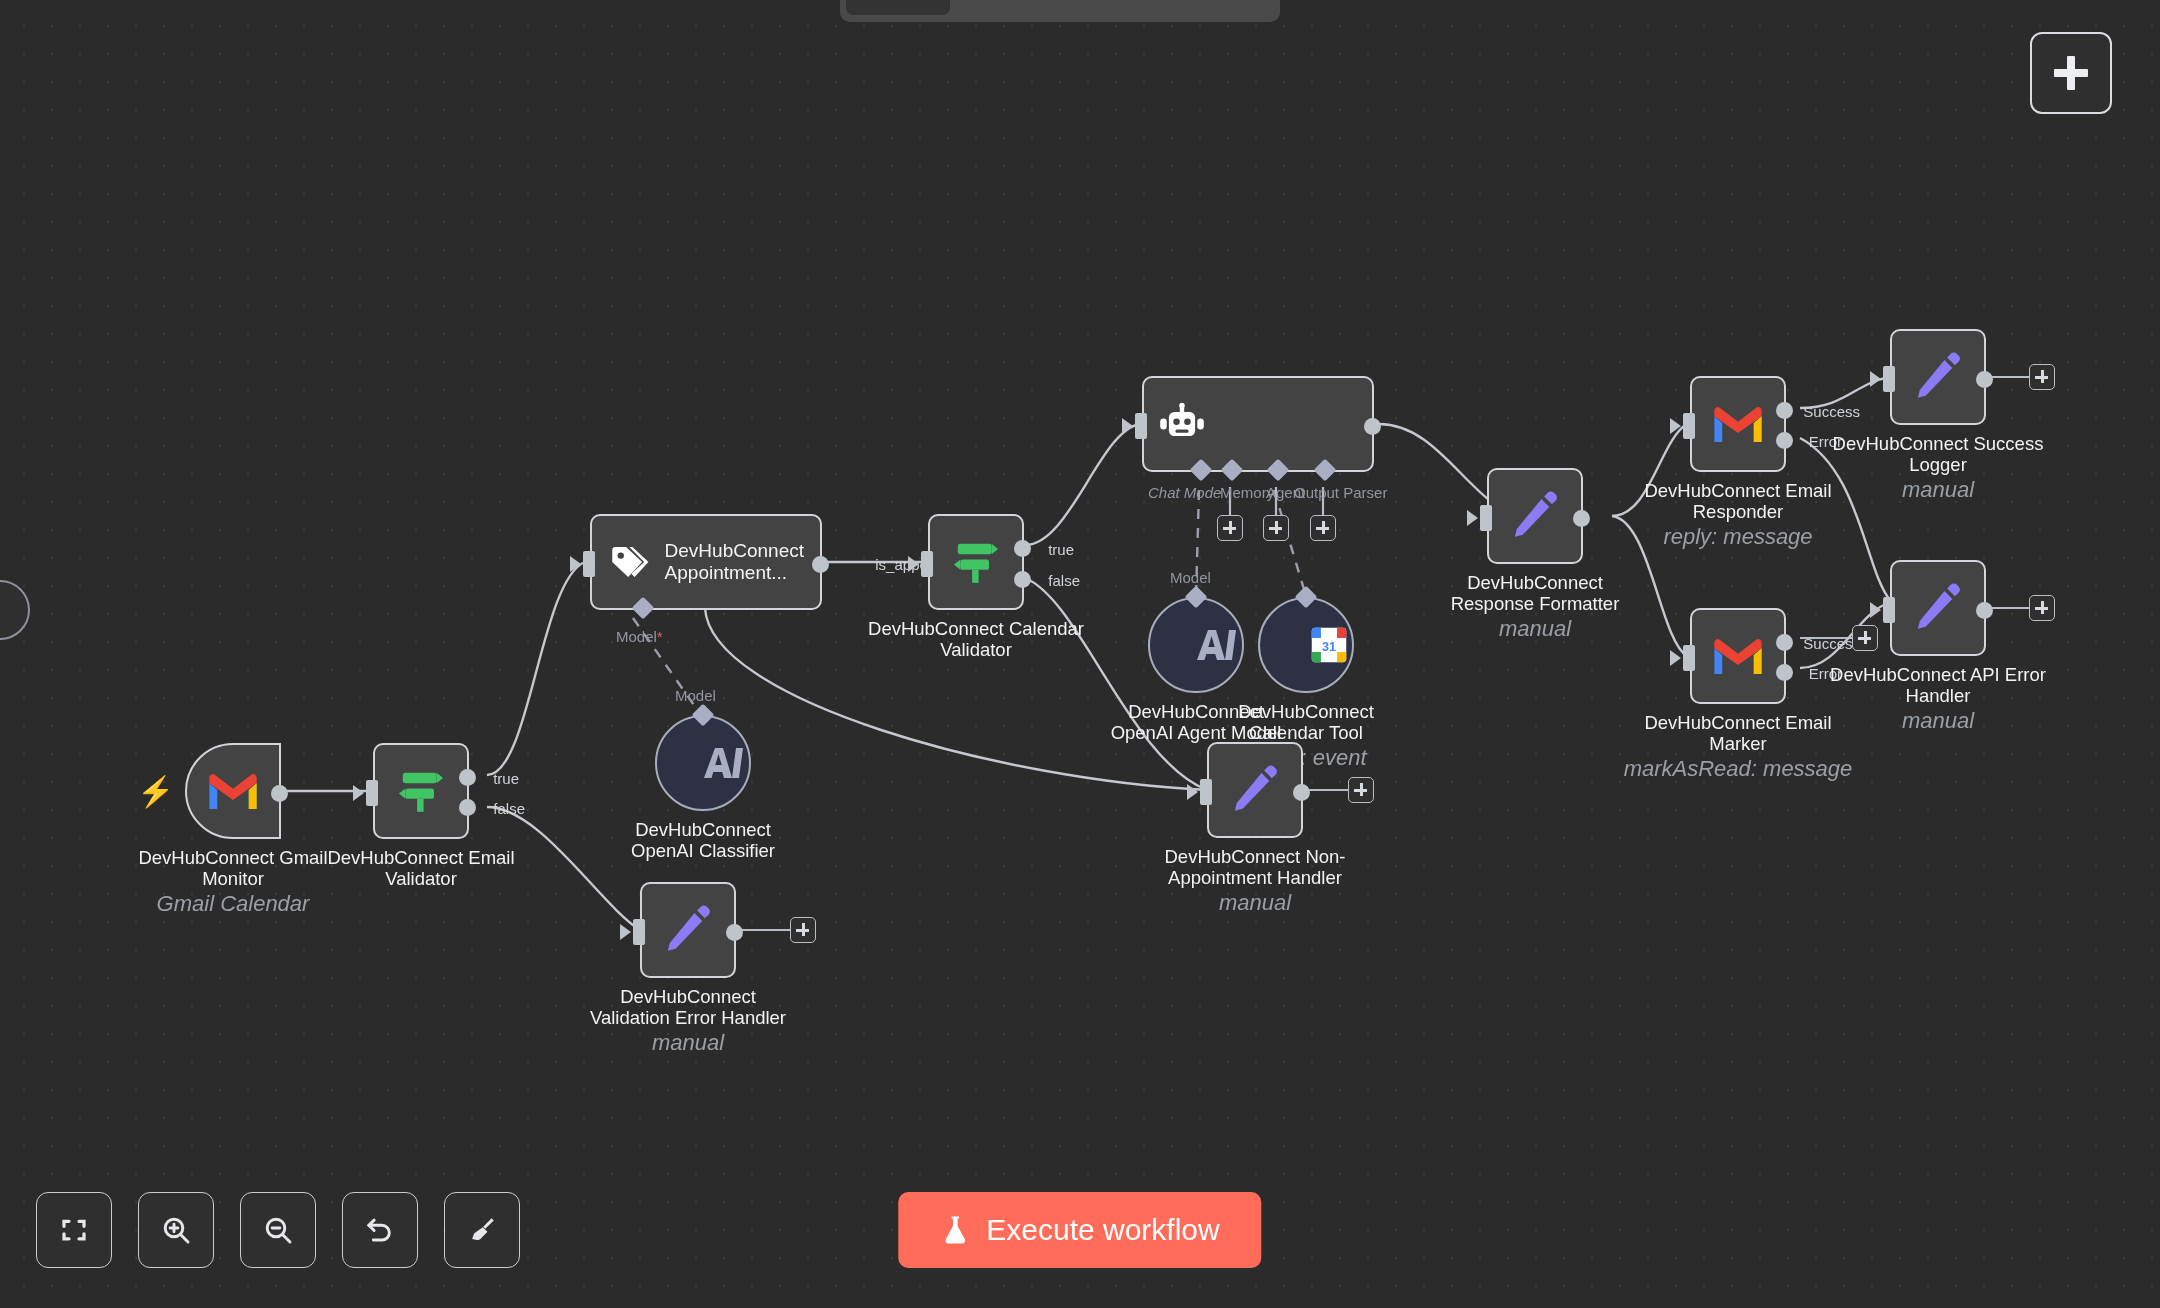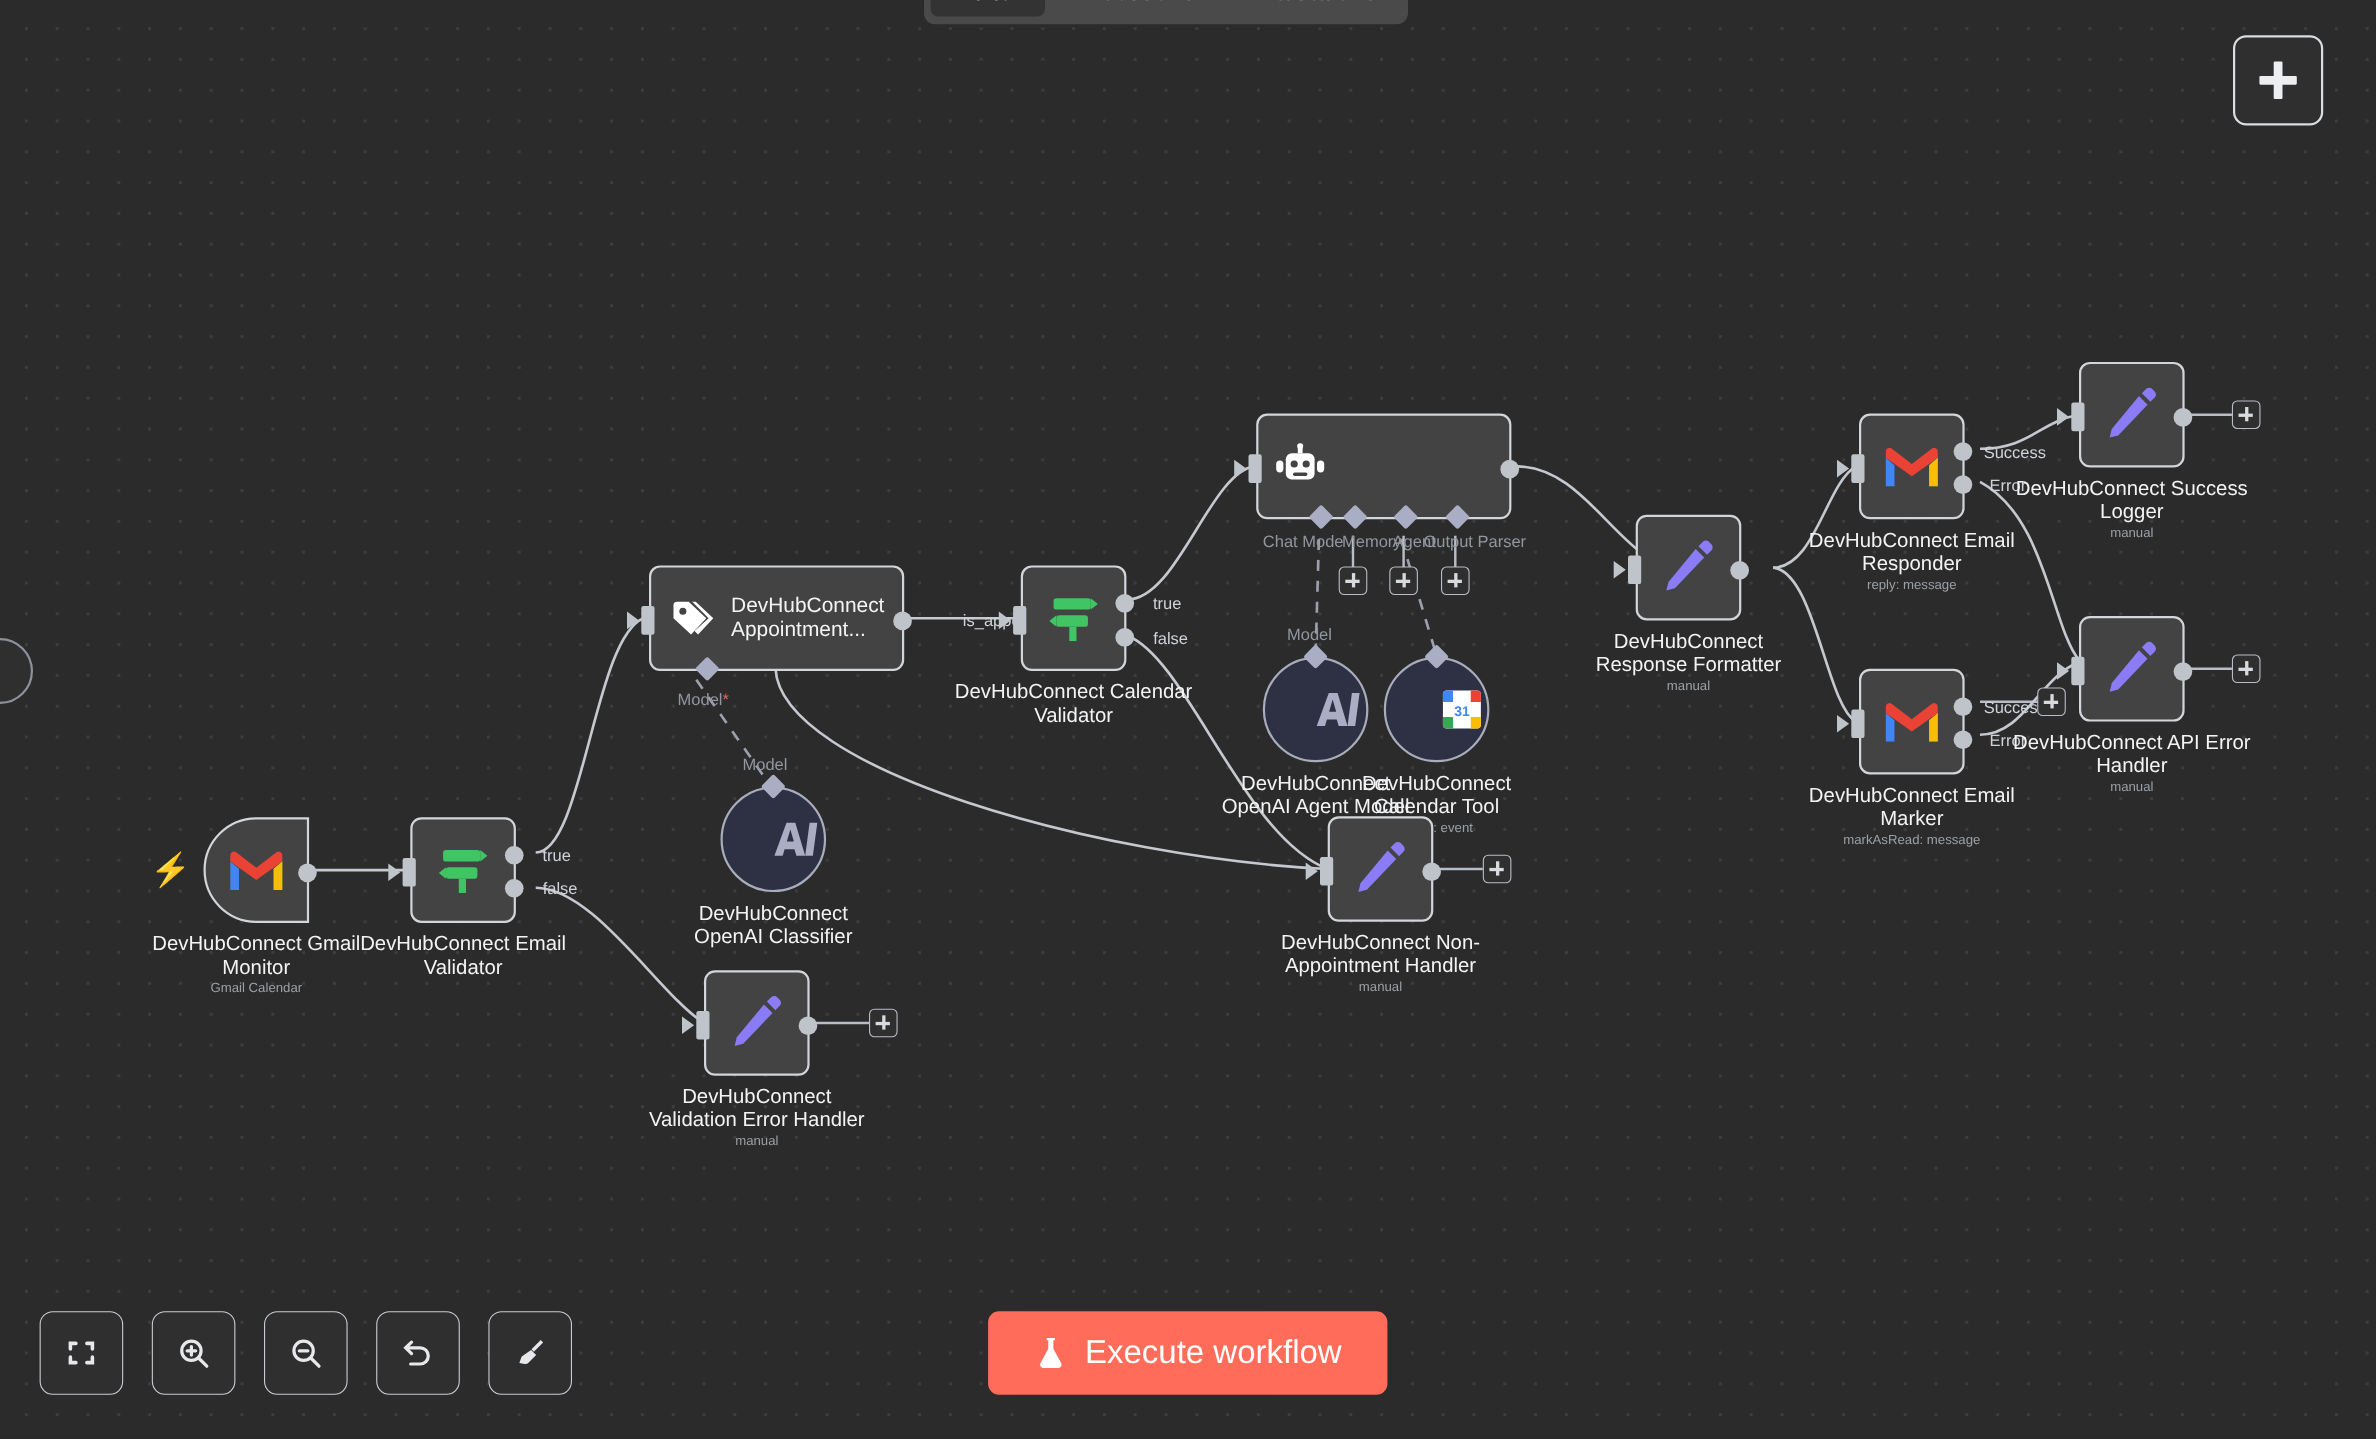--- a/index.html
+++ b/index.html
@@ -99,22 +99,23 @@
     font-weight: 400;
     white-space: pre-line;
     pointer-events: none;
   }
   .nsub {
     position: absolute;
     left: 50%; transform: translateX(-50%);
     width: 260px;
     text-align: center;
     color: #9aa0a6;
-    font-size: 12px;
+    font-size: 22px;
     pointer-events: none;
+    font-style: italic;
   }
 
   
   .inner-label {
     color: #f3f4f6; font-size: 19px; line-height: 22px;
     white-space: pre-line;
   }
 
   
   .port {
@@ -418,21 +419,21 @@
         <rect x="16" y="24" width="12" height="3" rx="1.4" fill="#434343"></rect>
       </svg>
       <span class="in-arrow" style="left:-22px; top:40px;"></span>
       <span class="in-port" style="left:-9px; top:35px;"></span>
       <span class="port" style="right:-8.5px; top:39.5px;"></span>
       <span class="diamond" style="left:49px; bottom:-8px;"></span>
       <span class="diamond" style="left:80px; bottom:-8px;"></span>
       <span class="diamond" style="left:126px; bottom:-8px;"></span>
       <span class="diamond" style="left:173px; bottom:-8px;"></span>
     </div>
-    <span class="sublabel" style="left:6px; top:108px;">Chat Mode</span>
+    <span class="sublabel" style="left:6px; top:108px;font-style:italic;">Chat Mode</span>
     <span class="sublabel" style="left:78px; top:108px;">Memory</span>
     <span class="sublabel" style="left:124px; top:108px;">Agent</span>
     <span class="sublabel" style="left:152px; top:108px;">Output Parser</span>
   </div>
   <div class="plus-stub" style="left:1217px; top:515px;"></div>
   <div class="plus-stub" style="left:1263px; top:515px;"></div>
   <div class="plus-stub" style="left:1310px; top:515px;"></div>
 
   <div class="node" style="left:1148px; top:597px;">
     <div class="ncircle">

